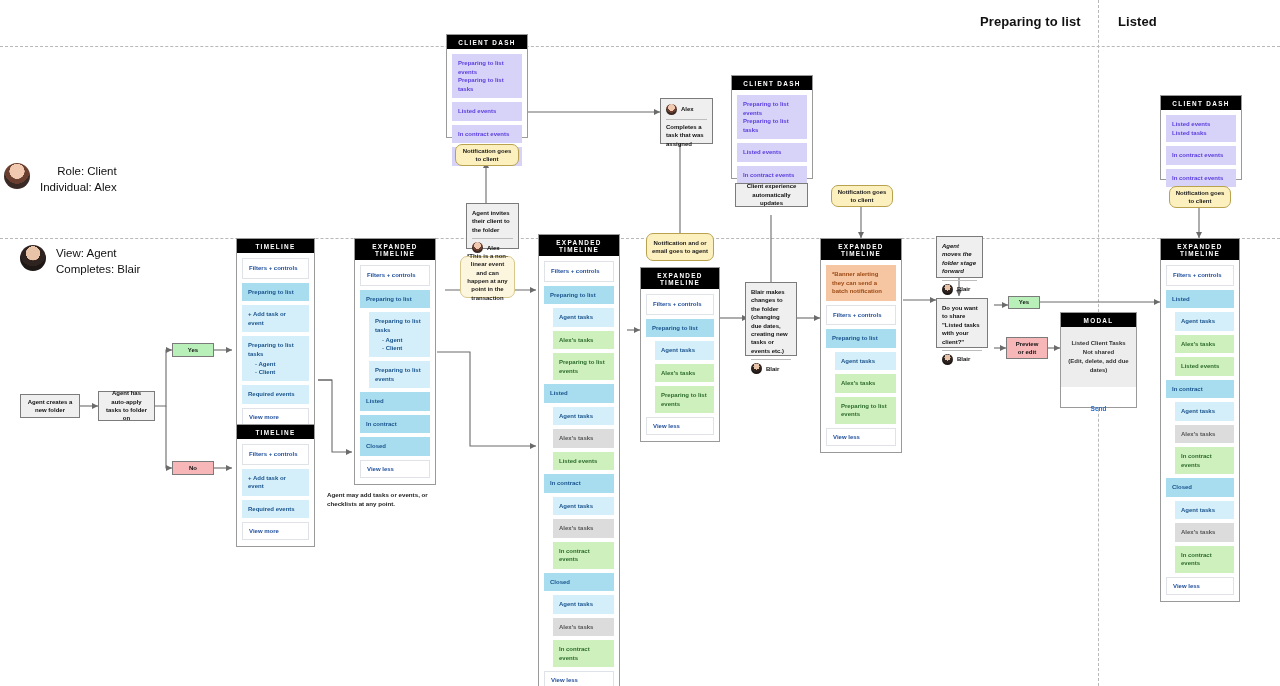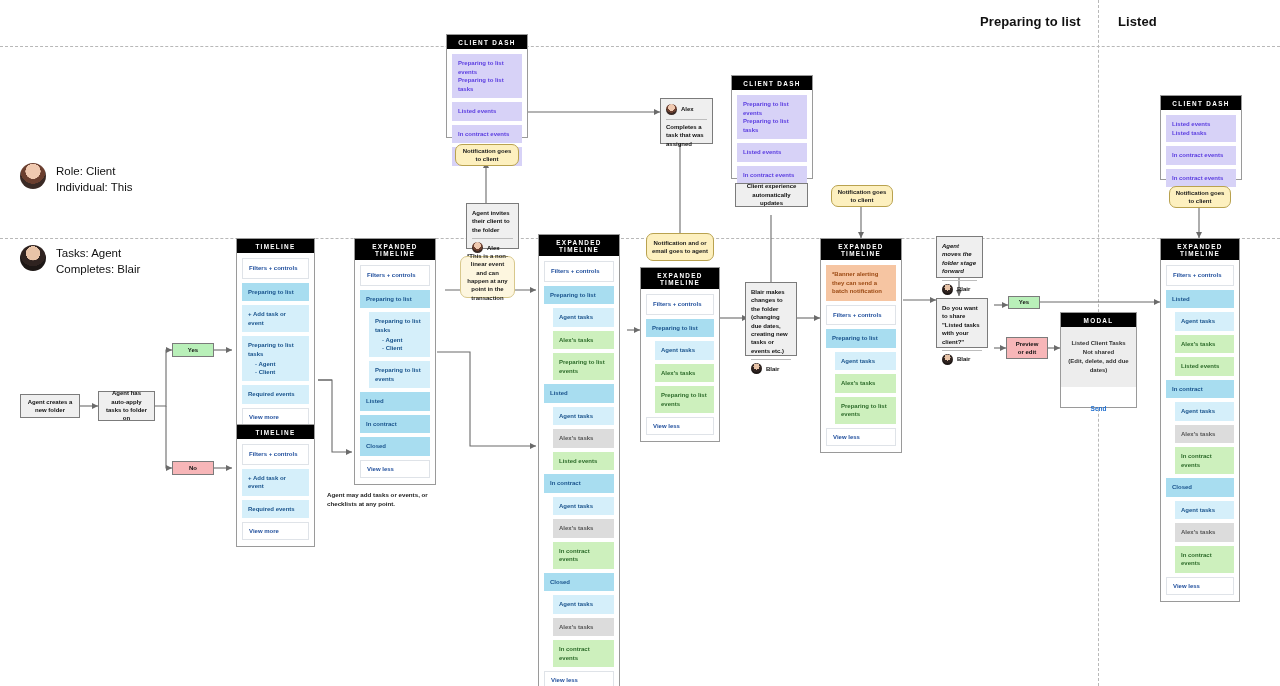--- a/index.html
+++ b/index.html
@@ -68,31 +68,31 @@
 
 <div id="canvas">
 
   <div class="abs hline" style="left:0;top:46px;width:1280px;"></div>
   <div class="abs vline" style="left:1098px;top:0;height:686px;"></div>
   <div class="abs hline" style="left:0;top:238px;width:1280px;"></div>
 
   <div class="abs lane-label" style="left:980px;top:14px;">Preparing to list</div>
   <div class="abs lane-label" style="left:1118px;top:14px;">Listed</div>
 
-  <div class="abs role" style="left:20px;top:163px;">
+  <div class="abs role" style="left:4px;top:163px;text-align:right;">
     <div class="avatar alex"></div>
     <div class="role-txt">
       <div>Role: Client</div>
-      <div>Individual: This</div>
+      <div>Individual: Alex</div>
     </div>
   </div>
   <div class="abs role" style="left:20px;top:245px;">
     <div class="avatar blair"></div>
     <div class="role-txt">
-      <div>Tasks: Agent</div>
+      <div>View: Agent</div>
       <div>Completes: Blair</div>
     </div>
   </div>
 
   <svg class="links">
     <g class="lk">
       <path d="M80,406 H98"></path>
         <path d="M155,406 H166 V350 H172"></path>
       <path d="M166,406 V468 H172"></path>
       <path d="M214,350 H232"></path>

